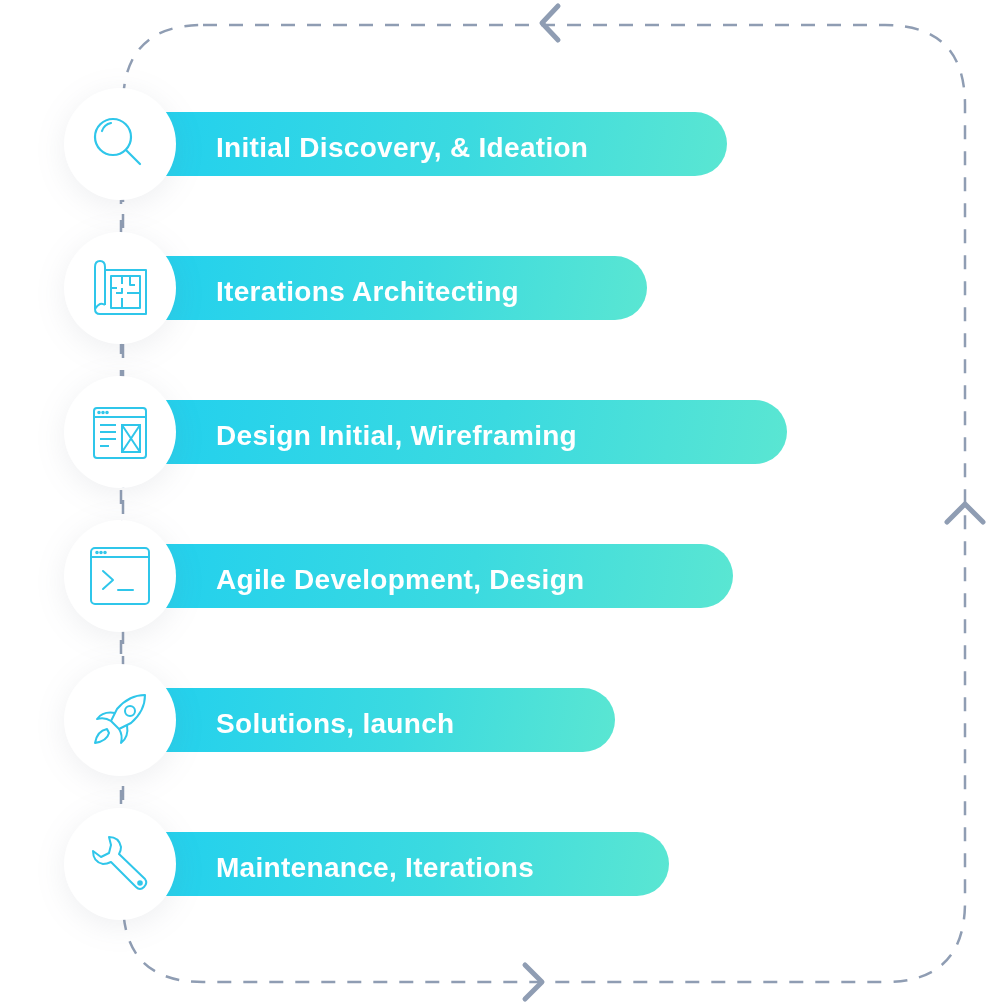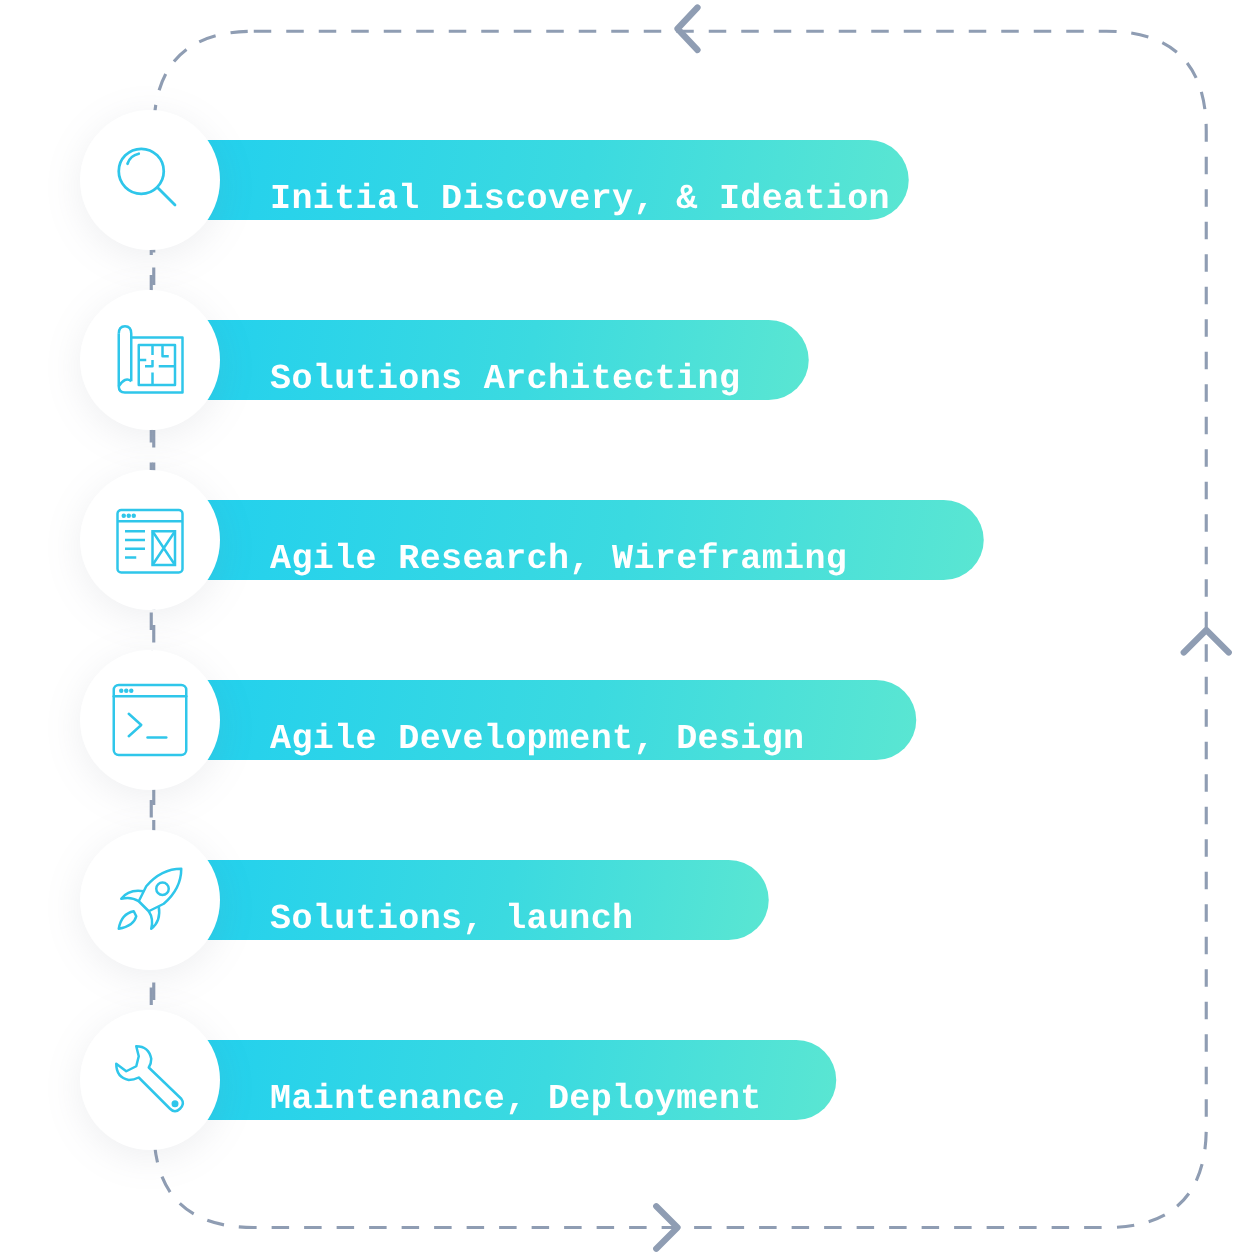--- a/index.html
+++ b/index.html
@@ -5,23 +5,23 @@
   html, body { margin:0; padding:0; background:#ffffff; }
   body { width:989px; height:1007px; position:relative; overflow:hidden; font-family:"Liberation Sans", sans-serif; }
   #frame { position:absolute; left:0; top:0; }
   .step { position:absolute; left:0; height:64px; }
   .pill {
     position:absolute; left:150px; top:0; height:64px;
     border-radius:0 32px 32px 0;
     background: linear-gradient(100deg, #22d0ee 0%, #3bdae0 55%, #5ae6d2 100%);
   }
   .label {
-    position:absolute; left:216px; top:16px; height:72px; line-height:64px;
+    position:absolute; left:216px; top:4px; height:72px; line-height:64px;
     color:#ffffff; font-size:31px; font-weight:bold; letter-spacing:0.3px; white-space:nowrap;
-    font-family:Liberation Mono, monospace; font-size:28px;
+    font-family:Liberation Sans, sans-serif; font-size:28px;
   }
   .circle {
     position:absolute; left:64px; top:-24px; width:112px; height:112px; border-radius:50%;
     background:#ffffff; box-shadow: 0 6px 30px rgba(120,130,150,0.13);
     display:flex; align-items:center; justify-content:center;
   }
   .circle svg { width:62px; height:62px; }
 </style>
 </head>
 <body>
@@ -41,35 +41,35 @@
     <svg viewBox="0 0 62 62" fill="none" stroke="#2fc6ea" stroke-width="2.2" stroke-linecap="round">
       <circle cx="24" cy="24" r="18"></circle>
       <path d="M13 18 A12 12 0 0 1 22 10"></path>
       <line x1="37" y1="37" x2="51" y2="51"></line>
     </svg>
   </div>
 </div>
 
 <div class="step" style="top:256px;">
   <div class="pill" style="width:497px;"></div>
-  <span class="label">Solutions Architecting</span>
+  <span class="label">Iterations Architecting</span>
   <div class="circle">
     <svg viewBox="0 0 62 62" fill="none" stroke="#2fc6ea" stroke-width="2" stroke-linejoin="round">
       <path d="M6 10 Q6 4 11 4 Q16 4 16 10 L16 48"></path>
       <path d="M6 10 L6 52 Q6 57 11 57 L57 57 L57 13 L16 13"></path>
       <path d="M16 48 Q11 44 6 52"></path>
       <rect x="22" y="19" width="29" height="32"></rect>
       <path d="M33 19 L33 27 M33 31 L33 36 L27 36 M22 31 L28 31 M38 36 L51 36 M41 19 L41 28 L46 28 M33 41 L33 51"></path>
     </svg>
   </div>
 </div>
 
 <div class="step" style="top:400px;">
   <div class="pill" style="width:637px;"></div>
-  <span class="label">Agile Research, Wireframing</span>
+  <span class="label">Design Initial, Wireframing</span>
   <div class="circle">
     <svg viewBox="0 0 62 62" fill="none" stroke="#2fc6ea" stroke-width="2">
       <rect x="5" y="7" width="52" height="50" rx="3"></rect>
       <line x1="5" y1="16" x2="57" y2="16"></line>
       <circle cx="10" cy="11.5" r="0.8" fill="#2fc6ea"></circle>
         <circle cx="14" cy="11.5" r="0.8" fill="#2fc6ea"></circle>
         <circle cx="18" cy="11.5" r="0.8" fill="#2fc6ea"></circle>
       <path d="M11 24 L27 24 M11 31 L27 31 M11 38 L27 38 M11 45 L20 45"></path>
       <rect x="33" y="24" width="18" height="27"></rect>
       <path d="M33 24 L51 51 M51 24 L33 51"></path>
@@ -102,20 +102,20 @@
       <circle cx="41" cy="22" r="5"></circle>
       <path d="M26 24 Q14 22 8 30 Q16 28 22 32"></path>
       <path d="M38 36 Q40 48 32 54 Q34 46 30 40"></path>
       <path d="M18 40 Q8 42 6 54 Q18 52 20 44 Z"></path>
     </svg>
   </div>
 </div>
 
 <div class="step" style="top:832px;">
   <div class="pill" style="width:519px;"></div>
-  <span class="label">Maintenance, Deployment</span>
+  <span class="label">Maintenance, Iterations</span>
   <div class="circle">
     <svg viewBox="0 0 62 62" fill="none" stroke="#2fc6ea" stroke-width="2" stroke-linejoin="round">
       <path d="M20 4 Q30 4 32 14 Q32 18 30 21 L56 46 Q59 50 55 54 Q51 58 47 54 L22 29 Q18 31 14 31 Q4 29 4 18 L12 24 L20 20 L22 12 Z"></path>
       <circle cx="51" cy="50" r="1.8" fill="#2fc6ea"></circle>
     </svg>
   </div>
 </div>
 
 </body></html>

